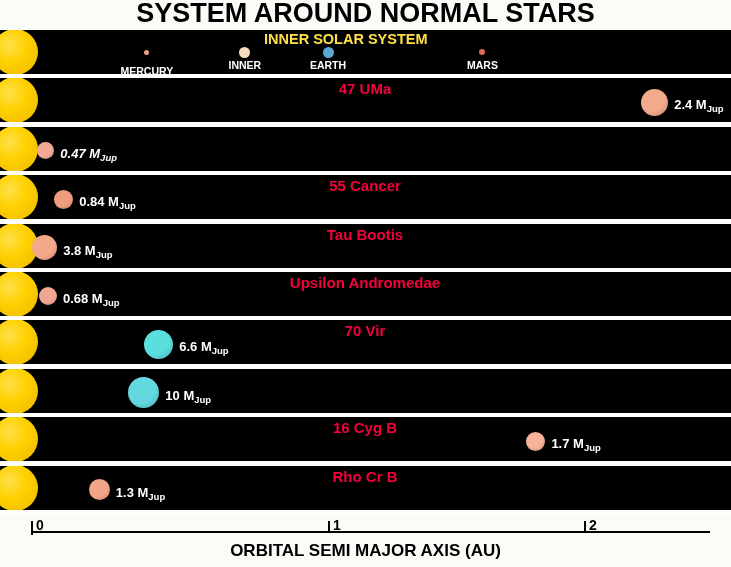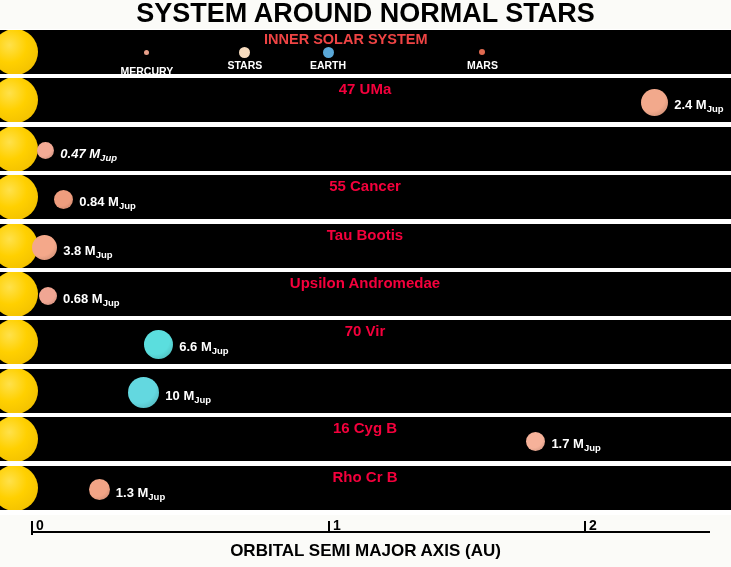--- a/index.html
+++ b/index.html
@@ -63,21 +63,21 @@
     color:#f4003c;
     font-size:15px;
     font-weight:bold;
     white-space:nowrap;
     text-align:center;
     line-height:15px;
   }
   
   .iss-title{
     position:absolute;
-    color:#ef4444;
+    color:#fde047;
     font-size:14.5px;font-weight:bold;white-space:nowrap;
     line-height:15px;
   }
   .ss-label{
     position:absolute;
     color:#ffffff;
     font-size:10.5px;font-weight:bold;white-space:nowrap;
     text-align:center;line-height:11px;
   }
   
@@ -109,21 +109,21 @@
 
   <div class="title">SYSTEM AROUND NORMAL STARS</div>
 
   <div id="rows">
       <div class="row" style="top: 1px;">
         <div class="star" style="width: 46px; height: 46px; left: -8px; top: -1px;"></div>
         <div class="iss-title" style="left: 264px; top: 2px;">INNER SOLAR SYSTEM</div>
         <div class="planet" style="width: 5px; height: 5px; left: 144.33px; top: 19.5px; background: rgb(232, 160, 138);"></div>
         <div class="ss-label" style="left: 86.83px; width: 120px; top: 36px;">MERCURY</div>
         <div class="planet" style="width: 11px; height: 11px; left: 239.34px; top: 16.5px; background: rgb(247, 220, 191);"></div>
-        <div class="ss-label" style="left: 184.84px; width: 120px; top: 30px;">STARS</div>
+        <div class="ss-label" style="left: 184.84px; width: 120px; top: 30px;">INNER</div>
         <div class="planet" style="width: 11px; height: 11px; left: 322.5px; top: 16.5px; background: rgb(90, 168, 216);"></div>
         <div class="ss-label" style="left: 268px; width: 120px; top: 30px;">EARTH</div>
         <div class="planet" style="width: 6px; height: 6px; left: 479.44px; top: 19px; background: rgb(224, 106, 80);"></div>
         <div class="ss-label" style="left: 422.44px; width: 120px; top: 30px;">MARS</div>
       </div>
       <div class="row" style="top: 49.4px;">
         <div class="star" style="width: 46px; height: 46px; left: -8px; top: -1px;"></div>
         <div class="planet" style="width: 27px; height: 27px; left: 641.2px; top: 10.5px; background: radial-gradient(circle at 38% 33%, rgb(242, 169, 140) 0%, rgb(242, 169, 140) 55%, rgba(0, 0, 0, 0.22) 100%), rgb(242, 169, 140);"></div>
         <div class="masslabel" style="left: 674.2px; top: 20px;"><span>2.4 M</span><sub>Jup</sub></div>
         <div class="starname" style="left: 165px; width: 400px; top: 3px;">47 UMa</div>

